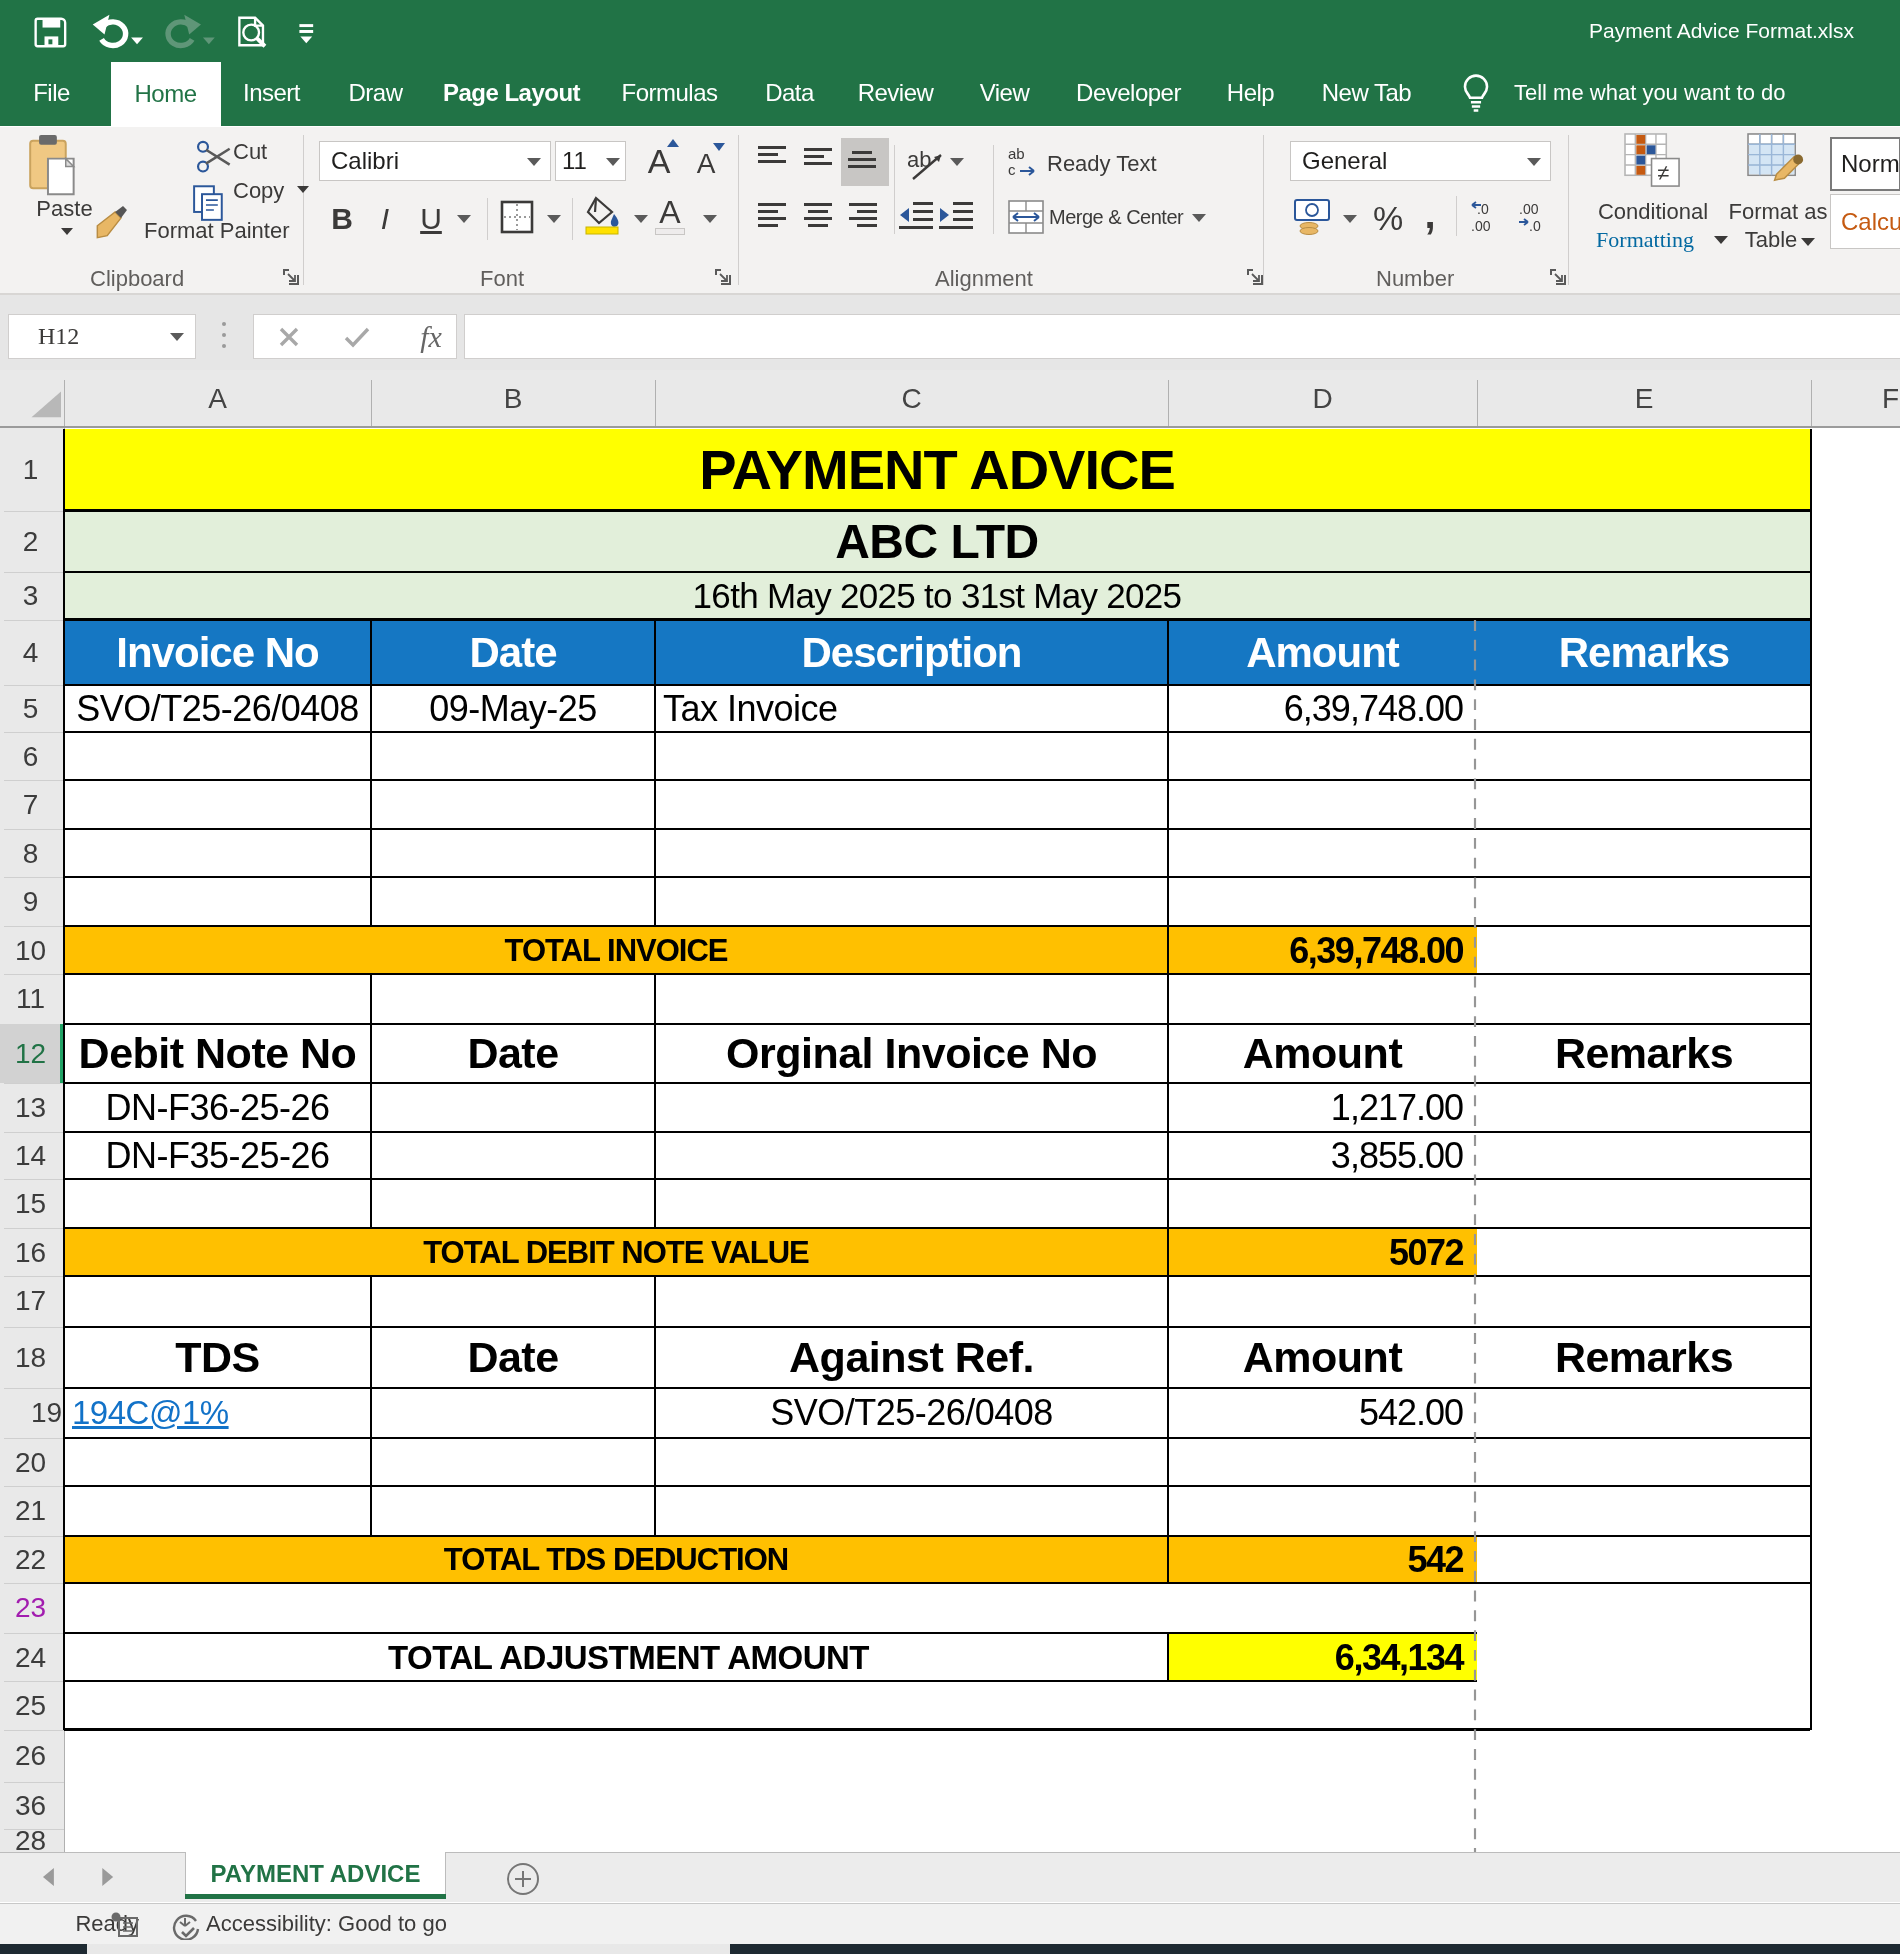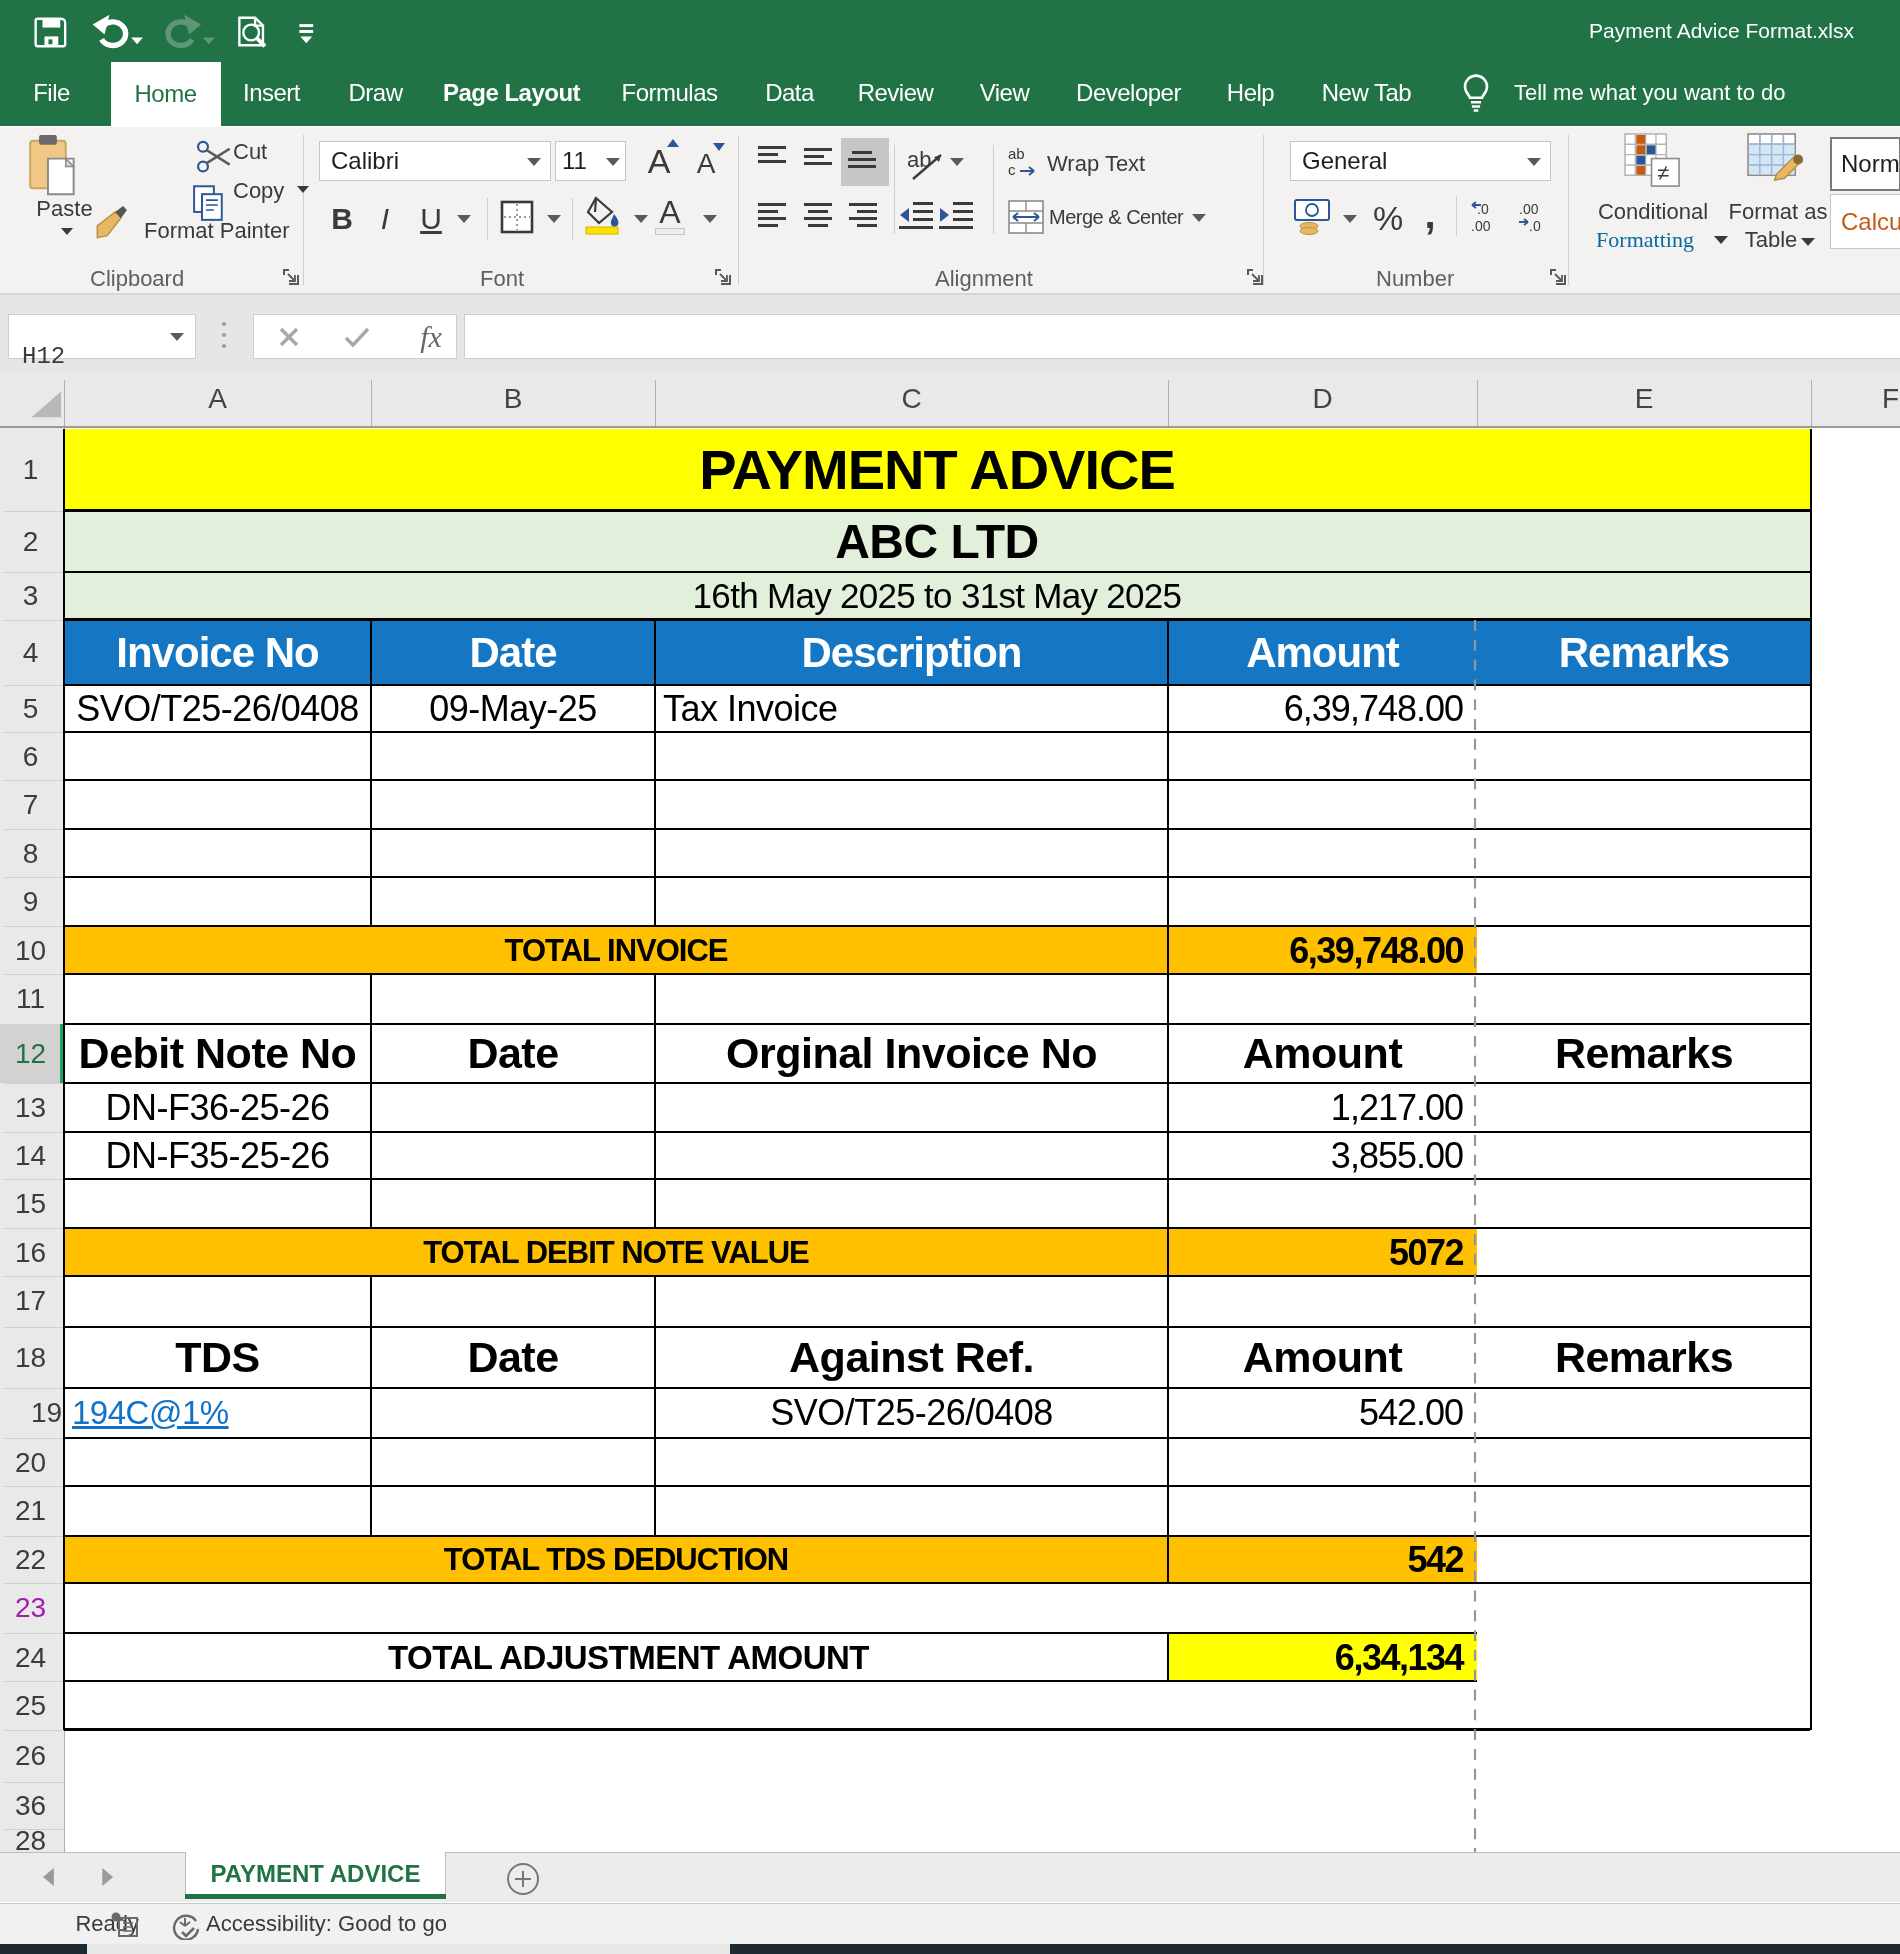--- a/index.html
+++ b/index.html
@@ -178,21 +178,21 @@
 <path d="M34 10 l-7 2 5 5 z" fill="#3b3a39"></path>
 </svg>
 <svg style="position:absolute;left:946px;top:156px" width="22" height="12" viewBox="0 0 22 12">
     <path d="M4 2 l7 8 7 -8 z" fill="#5a5a5a"></path>
   </svg>
 <svg style="position:absolute;left:1008px;top:145px" width="36" height="36" viewBox="0 0 36 36">
 <text x="0" y="14" font-size="15" fill="#3b3a39" font-family="Liberation Sans">ab</text>
 <text x="0" y="30" font-size="15" fill="#3b3a39" font-family="Liberation Sans">c</text>
 <path d="M12 26 h14 m0 0 l-5 -4 m5 4 l-5 4" stroke="#2b579a" stroke-width="2" fill="none"></path>
 </svg>
-<div style="position:absolute;left:1047px;top:149px;width:198px;height:30px;font-family:'Liberation Sans',sans-serif;font-size:22px;color:#3b3a39;font-weight:400;text-align:left;line-height:30px;white-space:nowrap;">Wrap Text</div>
+<div style="position:absolute;left:1047px;top:149px;width:198px;height:30px;font-family:'Liberation Sans',sans-serif;font-size:22px;color:#3b3a39;font-weight:400;text-align:left;line-height:30px;white-space:nowrap;">Ready Text</div>
 <svg style="position:absolute;left:758px;top:202px" width="34" height="30" viewBox="0 0 34 30">
     <rect x="0" y="1" width="28" height="3" fill="#3b3a39"></rect>
     <rect x="0" y="8" width="20" height="3" fill="#3b3a39"></rect>
     <rect x="0" y="15" width="28" height="3" fill="#3b3a39"></rect>
     <rect x="0" y="22" width="20" height="3" fill="#3b3a39"></rect>
   </svg>
 <svg style="position:absolute;left:804px;top:202px" width="34" height="30" viewBox="0 0 34 30">
     <rect x="0" y="1" width="28" height="3" fill="#3b3a39"></rect>
     <rect x="4" y="8" width="20" height="3" fill="#3b3a39"></rect>
     <rect x="0" y="15" width="28" height="3" fill="#3b3a39"></rect>
@@ -302,21 +302,21 @@
 <div style="position:absolute;left:1672px;top:226px;width:198px;height:28px;font-family:'Liberation Sans',sans-serif;font-size:22px;color:#3b3a39;font-weight:400;text-align:center;line-height:28px;white-space:nowrap;">Table</div>
 <svg style="position:absolute;left:1798px;top:236px" width="20" height="12" viewBox="0 0 20 12">
     <path d="M3 2 l7 8 7 -8 z" fill="#3b3a39"></path>
   </svg>
 <div style="position:absolute;left:1830px;top:137px;width:71px;height:54px;background:#fff;border:2px solid #7a7a7a;"></div>
 <div style="position:absolute;left:1841px;top:137px;width:61px;height:54px;font-family:'Liberation Sans',sans-serif;font-size:24px;color:#201f1e;font-weight:400;text-align:left;line-height:54px;white-space:nowrap;">Norm</div>
 <div style="position:absolute;left:1830px;top:194px;width:71px;height:55px;background:#fff;border:1px solid #c8c6c4;"></div>
 <div style="position:absolute;left:1841px;top:194px;width:61px;height:55px;font-family:'Liberation Sans',sans-serif;font-size:24px;color:#c55a11;font-weight:400;text-align:left;line-height:55px;white-space:nowrap;">Calcu</div>
 <div style="position:absolute;left:0px;top:295px;width:1901px;height:75px;background:#e6e6e6;"></div>
 <div style="position:absolute;left:8px;top:314px;width:188px;height:45px;background:#fff;border:1px solid #d0cecd;"></div>
-<div style="position:absolute;left:22px;top:314px;width:99px;height:45px;font-family:Liberation Mono, monospace;font-size:24px;color:#3b3a39;font-weight:400;text-align:left;line-height:45px;white-space:nowrap;margin-top:20px;">H12</div>
+<div style="position:absolute;left:38px;top:314px;width:99px;height:45px;font-family:Liberation Serif, serif;font-size:24px;color:#3b3a39;font-weight:400;text-align:left;line-height:45px;white-space:nowrap;">H12</div>
 <svg style="position:absolute;left:166px;top:331px" width="22" height="12" viewBox="0 0 22 12">
     <path d="M4 2 l7 8 7 -8 z" fill="#5a5a5a"></path>
   </svg>
 <div style="position:absolute;left:222px;top:322px;width:4px;height:4px;background:#9a9a9a;border-radius:2px;"></div>
 <div style="position:absolute;left:222px;top:333px;width:4px;height:4px;background:#9a9a9a;border-radius:2px;"></div>
 <div style="position:absolute;left:222px;top:344px;width:4px;height:4px;background:#9a9a9a;border-radius:2px;"></div>
 <div style="position:absolute;left:253px;top:314px;width:204px;height:45px;background:#fff;border:1px solid #d0cecd;"></div>
 <svg style="position:absolute;left:277px;top:325px" width="24" height="24" viewBox="0 0 24 24">
     <path d="M4 4 L20 20 M20 4 L4 20" stroke="#a8a8a8" stroke-width="3.4"></path>
   </svg>

